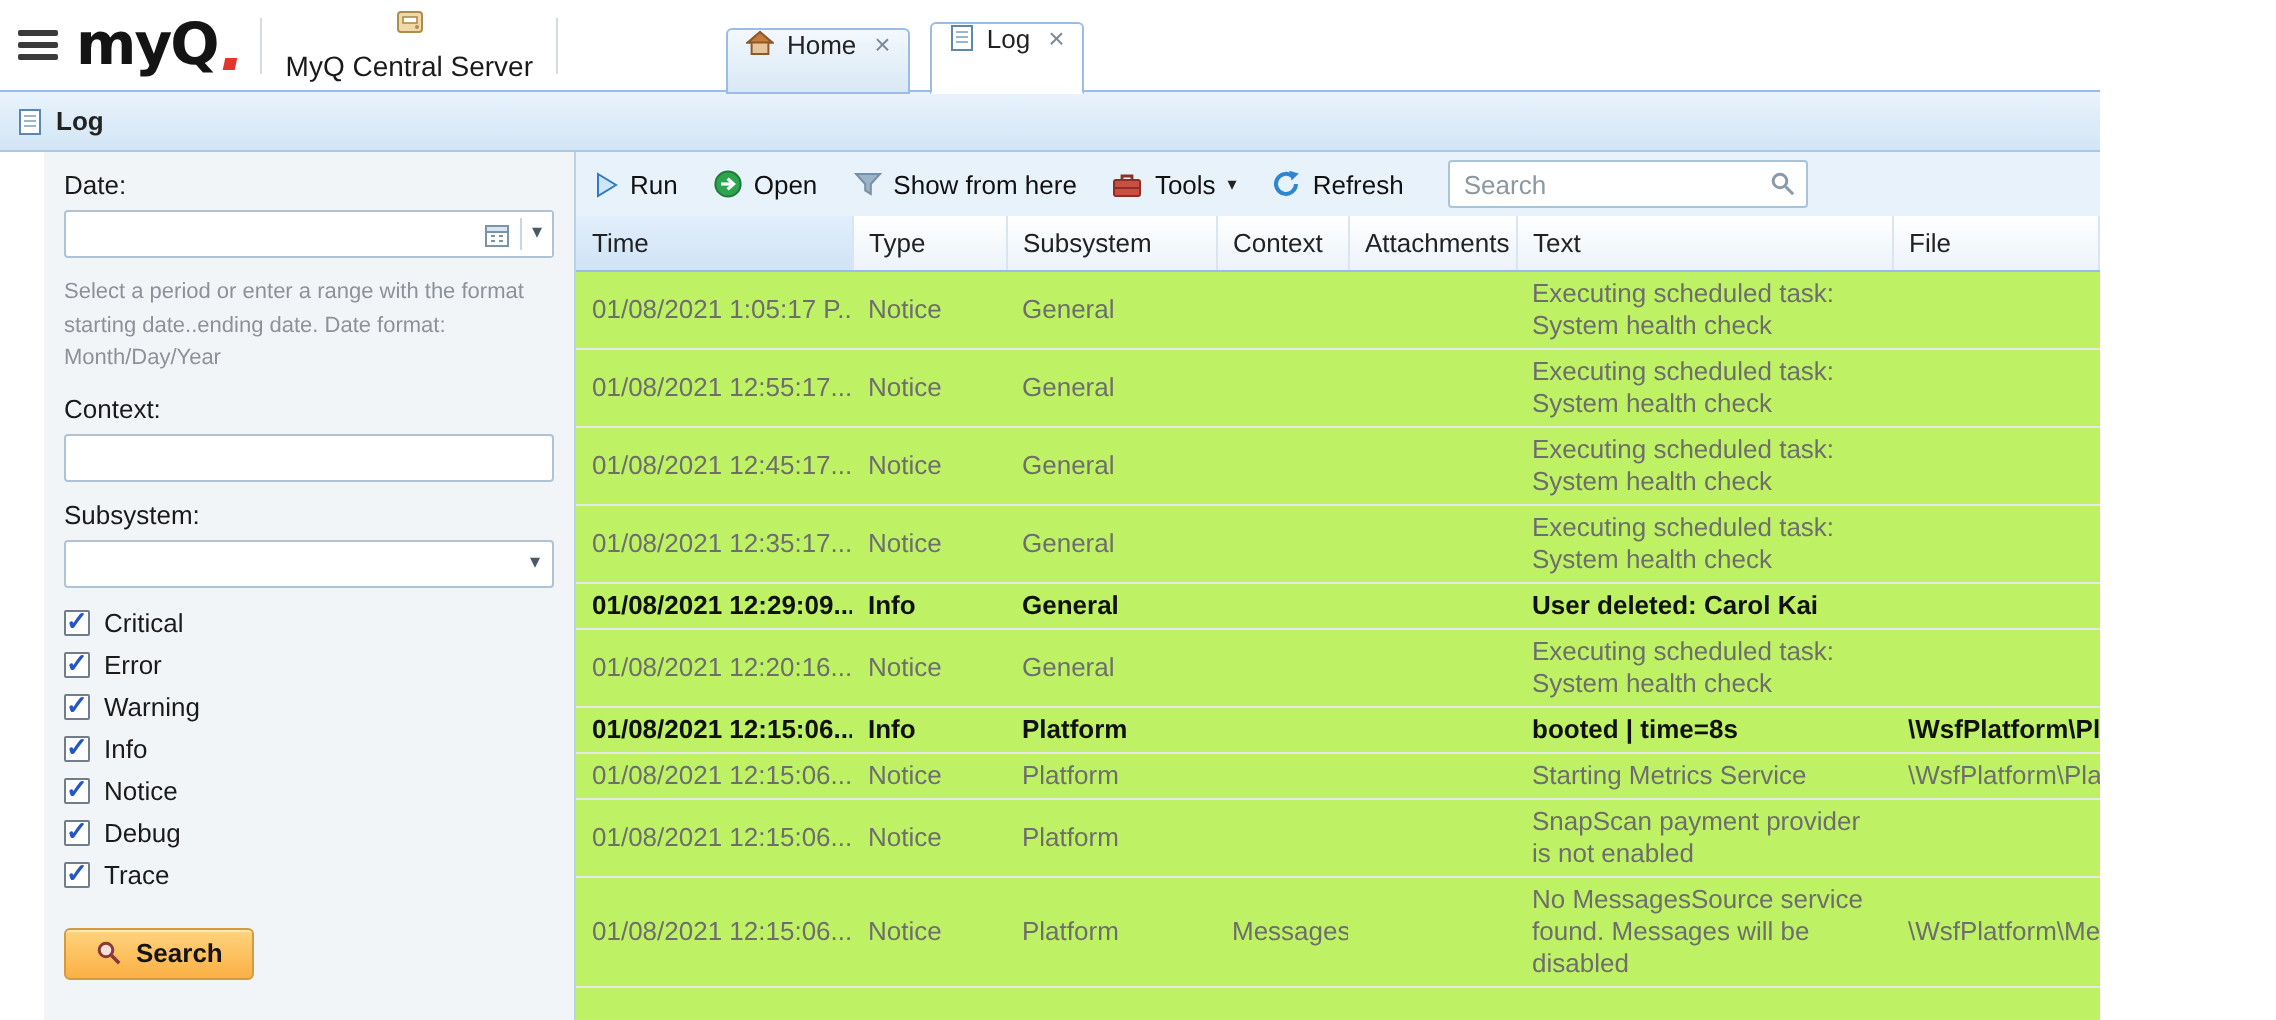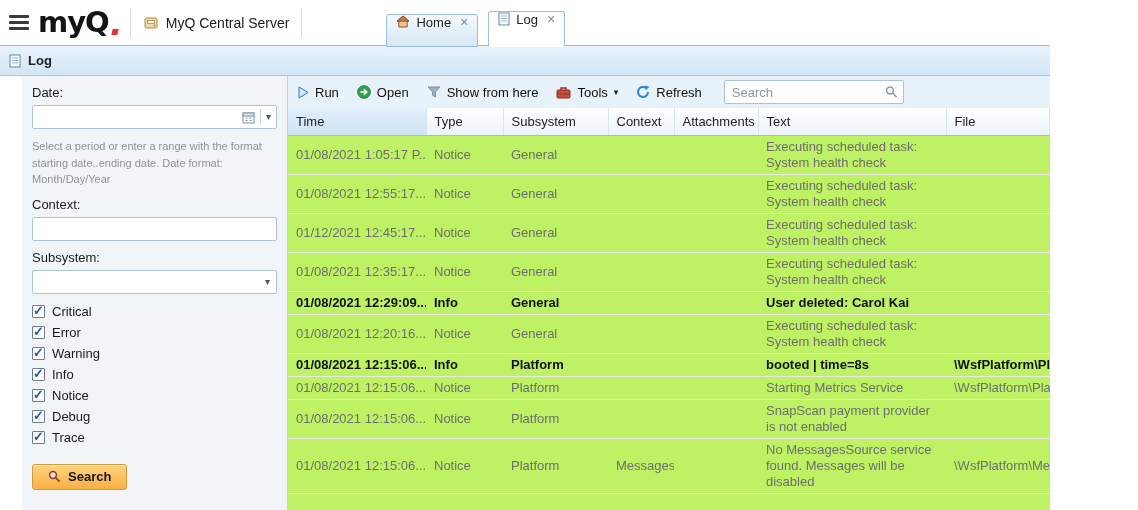--- a/index.html
+++ b/index.html
@@ -7,21 +7,21 @@
   body { font-family: "Liberation Sans", sans-serif; font-size: 13px; background: #fff; color: #1a1a1a; }
   .app { width: 1050px; height: 510px; display: flex; flex-direction: column; }
 
   
   .topbar { height: 46px; background: #fff; border-bottom: 1px solid #99bce8; display: flex; align-items: center; padding-left: 6px; flex-shrink: 0; }
   .hamburger { width: 26px; height: 19px; display: flex; flex-direction: column; justify-content: space-between; padding: 2px 3px; cursor: pointer; margin-right: 6px; }
   .hamburger span { display: block; height: 3px; width: 20px; background: #3a3a3a; border-radius: 1px; }
   .logo { font-family: "DejaVu Sans", sans-serif; font-size: 29px; font-weight: bold; letter-spacing: -1px; color: #141414; line-height: 1; position: relative; padding-right: 9px; }
   .logo::after { content: ""; position: absolute; right: 0; bottom: 2px; width: 6px; height: 6px; background: #e3342f; transform: skewX(-12deg); }
   .v-sep { width: 1px; height: 28px; background: #d5dbe1; margin: 0 12px; flex-shrink: 0; }
-  .server { display: flex; align-items: center; gap: 7px; font-size: 14px; color: #1a1a1a; cursor: pointer; white-space: nowrap; }
+  .server { display: flex; align-items: center; gap: 7px; font-size: 14px; color: #1a1a1a; cursor: pointer; white-space: nowrap; flex-direction: column; }
 
   .tabs { display: flex; align-items: flex-end; gap: 10px; margin-left: 72px; height: 46px; }
   .tab { display: flex; gap: 6px; padding: 0 9px; height: 33px; border: 1px solid #99bce8; border-radius: 3px 3px 0 0; background: linear-gradient(#f3f8fd, #d8e8f5); font-size: 13px; color: #222; cursor: pointer; position: relative; top: 1px; z-index: 2; white-space: nowrap; }
   .tab.active { background: #fff; height: 36px; border-bottom: 1px solid #fff; }
   .tab .close { color: #7b8a97; font-size: 14px; line-height: 1; margin-left: 3px; cursor: pointer; }
 
   
   .pagebar { height: 30px; background: linear-gradient(#e9f3fc, #d2e5f5); border-bottom: 1px solid #a9c7e2; display: flex; align-items: center; gap: 7px; padding: 0 9px; font-weight: bold; color: #222; flex-shrink: 0; }
 
   
@@ -290,21 +290,21 @@
               <tr>
     <td class="c-time">01/08/2021 12:55:17...</td>
     <td class="c-type">Notice</td>
     <td class="c-subsystem">General</td>
     <td class="c-context"></td>
     <td class="c-attachments"></td>
     <td class="c-text">Executing scheduled task: System health check</td>
     <td class="c-file"></td>
   </tr>
               <tr>
-    <td class="c-time">01/12/2021 12:45:17...</td>
+    <td class="c-time">01/08/2021 12:45:17...</td>
     <td class="c-type">Notice</td>
     <td class="c-subsystem">General</td>
     <td class="c-context"></td>
     <td class="c-attachments"></td>
     <td class="c-text">Executing scheduled task: System health check</td>
     <td class="c-file"></td>
   </tr>
               <tr>
     <td class="c-time">01/08/2021 12:35:17...</td>
     <td class="c-type">Notice</td>

